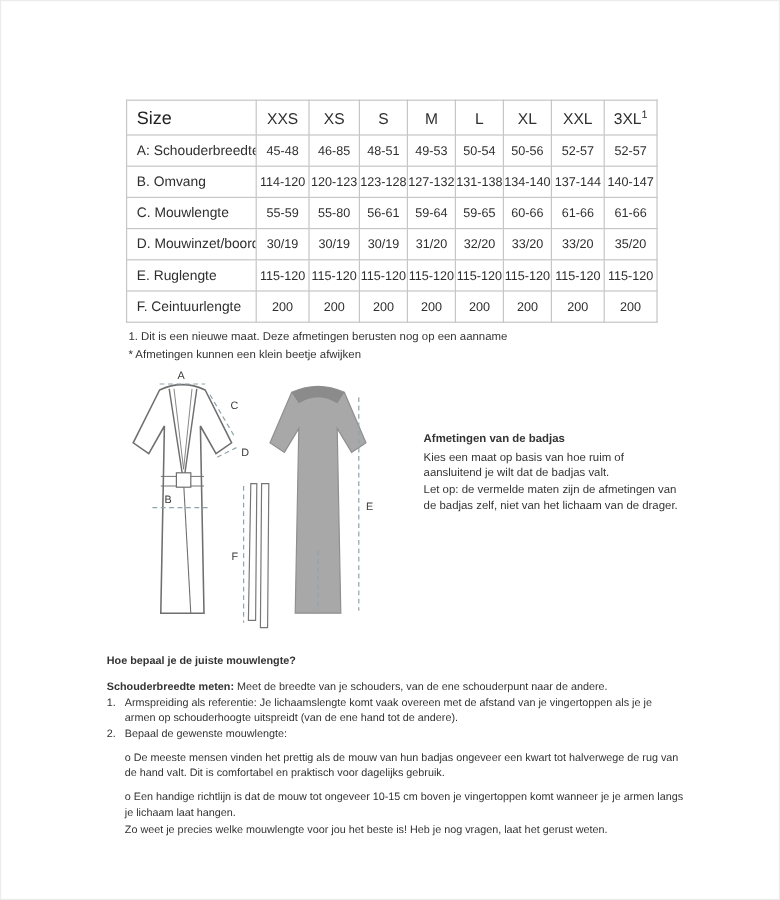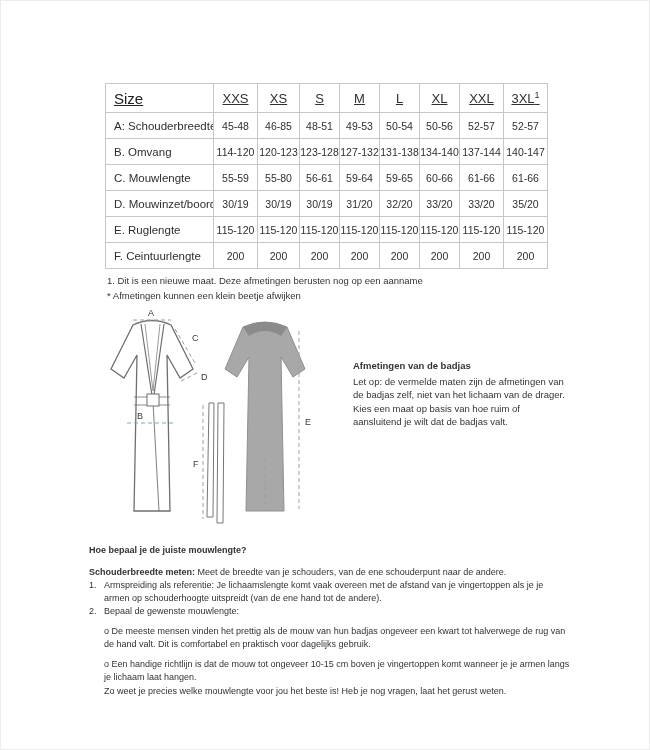--- a/index.html
+++ b/index.html
@@ -14,21 +14,21 @@
   
   .size-table {
     position:absolute; left:104px; top:82px; width:442px;
     border-collapse:collapse; table-layout:fixed;
   }
   .size-table th, .size-table td {
     border:1px solid var(--table_border, #c6c6c6);
     text-align:center; vertical-align:middle; color:#2f2f2f;
     overflow:hidden; white-space:nowrap;
   }
-  .size-table th { font-weight:400; font-size:13px; height:29px;text-decoration:underline; }
+  .size-table th { font-weight:400; font-size:13px; height:29px; }
   .size-table th.col-label { text-align:left; padding-left:8px; font-size:15px; color:#222; }
   .size-table td { font-size:10.5px; height:26px; }
   .size-table td.col-label { text-align:left; padding-left:8px; font-size:11.5px; }
   .size-table sup { font-size:9px; vertical-align:super; }
 
   
   .footnotes { position:absolute; left:106px; top:273px; font-size:9.5px; line-height:14.5px; color:#333; }
 
   
   .diagram { position:absolute; left:92px; top:306px; }
@@ -187,22 +187,22 @@
     <text x="55" y="9">A</text>
     <text x="44" y="112">B</text>
     <text x="99" y="34">C</text>
     <text x="108" y="73">D</text>
     <text x="212" y="118">E</text>
     <text x="100" y="160">F</text>
   </svg>
 
   <div class="info">
     <p class="b">Afmetingen van de badjas</p>
+    <p>Kies een maat op basis van hoe ruim of aansluitend je wilt dat de badjas valt.</p>
     <p>Let op: de vermelde maten zijn de afmetingen van de badjas zelf, niet van het lichaam van de drager.</p>
-    <p>Kies een maat op basis van hoe ruim of aansluitend je wilt dat de badjas valt.</p>
   </div>
 
   <div class="guide">
     <p class="b">Hoe bepaal je de juiste mouwlengte?</p>
 
     <p class="step0"><b>Schouderbreedte meten:</b> <span>Meet de breedte van je schouders, van de ene schouderpunt naar de andere.</span></p>
 
     <div class="num-item">
       <span class="num">1.</span>
       <span class="txt">Armspreiding als referentie: Je lichaamslengte komt vaak overeen met de afstand van je vingertoppen als je je armen op schouderhoogte uitspreidt (van de ene hand tot de andere).</span>

